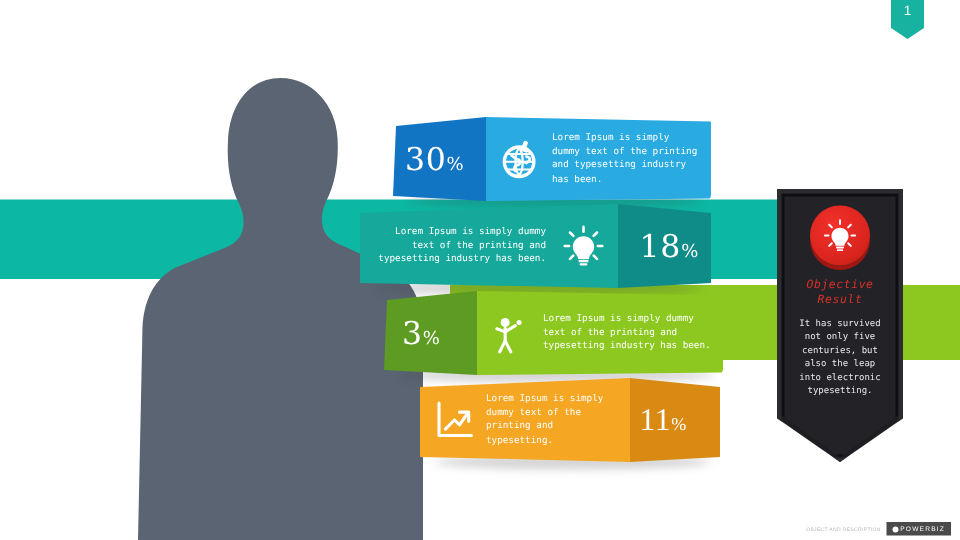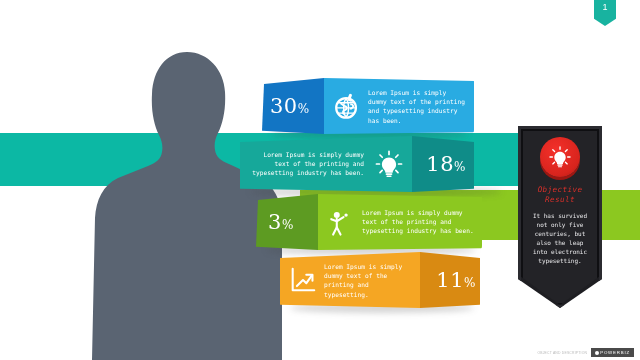--- a/index.html
+++ b/index.html
@@ -133,21 +133,21 @@
             <path d="M19.5 14.5c1.6-.6 3.4.6 3 2.2-.4 1.6-2.6 1.4-3 3" fill="none" stroke="#fff" stroke-width="2"></path>
             <rect x="17.5" y="3" width="3.2" height="7" rx="1.4" transform="rotate(22 19 6)"></rect>
             <rect x="16.5" y="8.6" width="5" height="2.4" rx="1.2" transform="rotate(22 19 10)"></rect>
           </g>
             </svg>
         </div>
         <div class="desc" style="left:44px;right:8px;text-align:left;">Lorem Ipsum is simply dummy text of the printing and typesetting industry has been.</div>
       </div>
     </div>
 
-    <div class="band" style="left:240px;top:136px;width:234px;height:56px;padding-left:34px;">
+    <div class="band" style="left:240px;top:136px;width:234px;height:56px;">
       <div class="shadow"></div>
       <div class="panel main" style="left:0;width:172px;background:#16a89a;clip-path:polygon(0 6px,100% 0,100% 100%,0 94%);border-radius:4px 0 0 4px;">
         <div class="desc" style="left:8px;right:48px;text-align:right;">Lorem Ipsum is simply dummy text of the printing and typesetting industry has been.</div>
         <div class="bicon" style="right:8px;">
           <svg viewBox="0 0 32 32">
               <g fill="#fff" stroke="#fff">
             <path d="M16 9c-4.4 0-7.6 3.4-7.6 7.6 0 3 1.8 4.6 2.8 6 .7 1 .9 1.7.9 2.6h7.8c0-.9.2-1.6.9-2.6 1-1.4 2.8-3 2.8-6C23.6 12.4 20.4 9 16 9z" stroke="none"></path>
             <rect x="12.4" y="25.8" width="7.2" height="1.8" rx=".9" stroke="none"></rect>
             <rect x="13.2" y="28.2" width="5.6" height="1.6" rx=".8" stroke="none"></rect>
             <g stroke-width="1.8" stroke-linecap="round" fill="none">
@@ -195,21 +195,21 @@
               <g fill="none" stroke="#fff" stroke-width="2.2" stroke-linecap="round" stroke-linejoin="round">
             <path d="M5 4v23h23"></path>
             <path d="M9.5 22.5 16 16l3.6 3.4L25.5 11"></path>
             <path d="M19.5 10.4h6.6v6.4"></path>
           </g>
             </svg>
         </div>
         <div class="desc" style="left:44px;right:6px;text-align:left;">Lorem Ipsum is simply dummy text of the printing and typesetting.</div>
       </div>
       <div class="panel fold" style="left:140px;width:60px;background:#d98a12;clip-path:polygon(0 0,100% 6px,100% 94%,0 100%);border-radius:0 4px 4px 0;">
-        <div class="pct" style="right:4px;">
+        <div class="pct" style="right:22px;font-family:Liberation Serif, serif;">
           <span>11</span><span class="u">%</span>
         </div>
       </div>
     </div>
 
   </div>
 
   <div class="ribbon">
     <div class="ribbon-inner"></div>
     <div class="ribbon-bulb">

